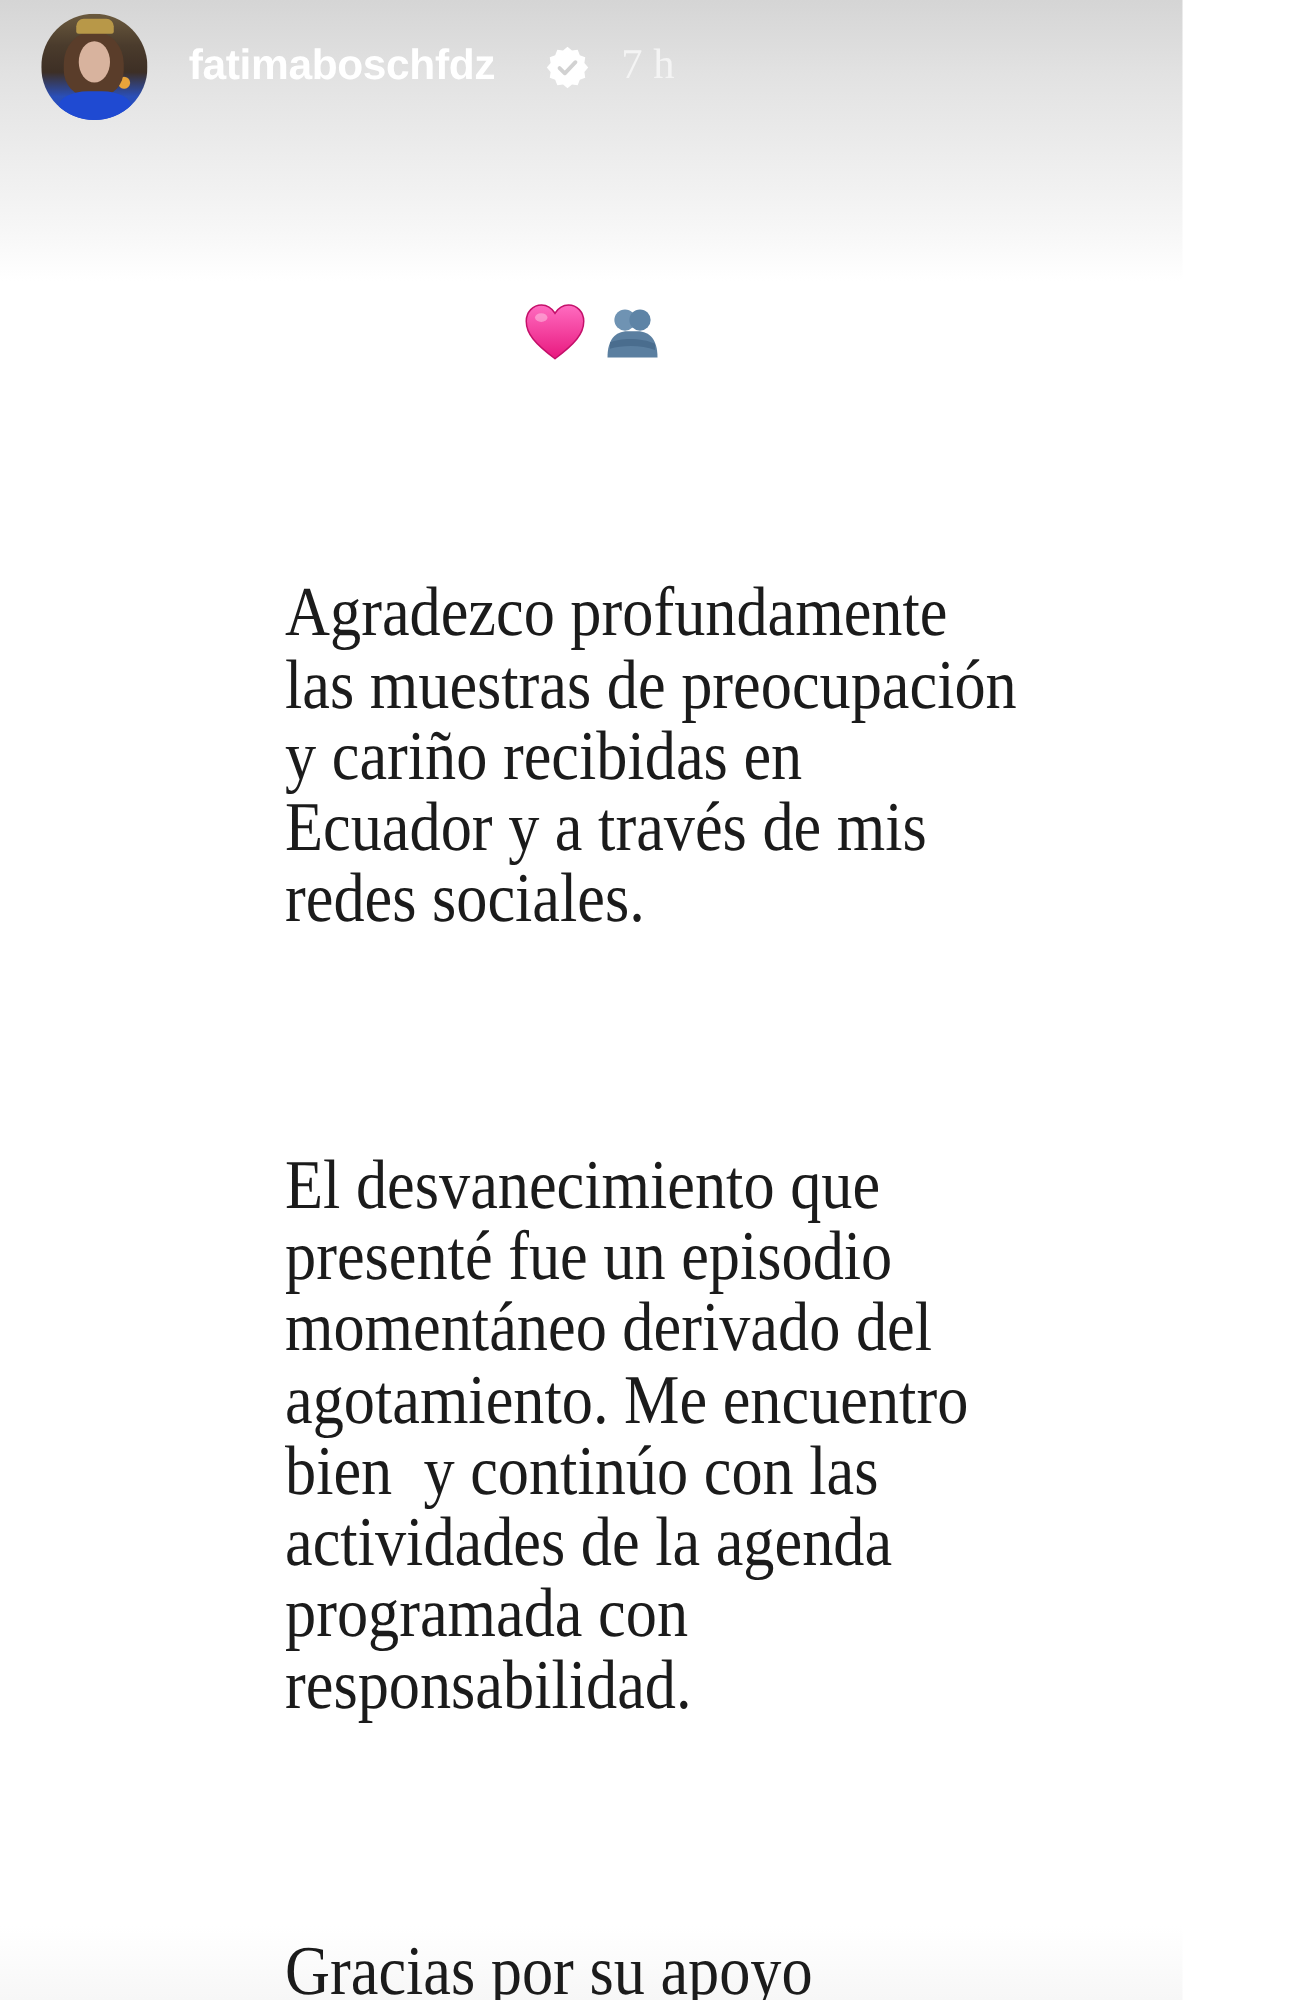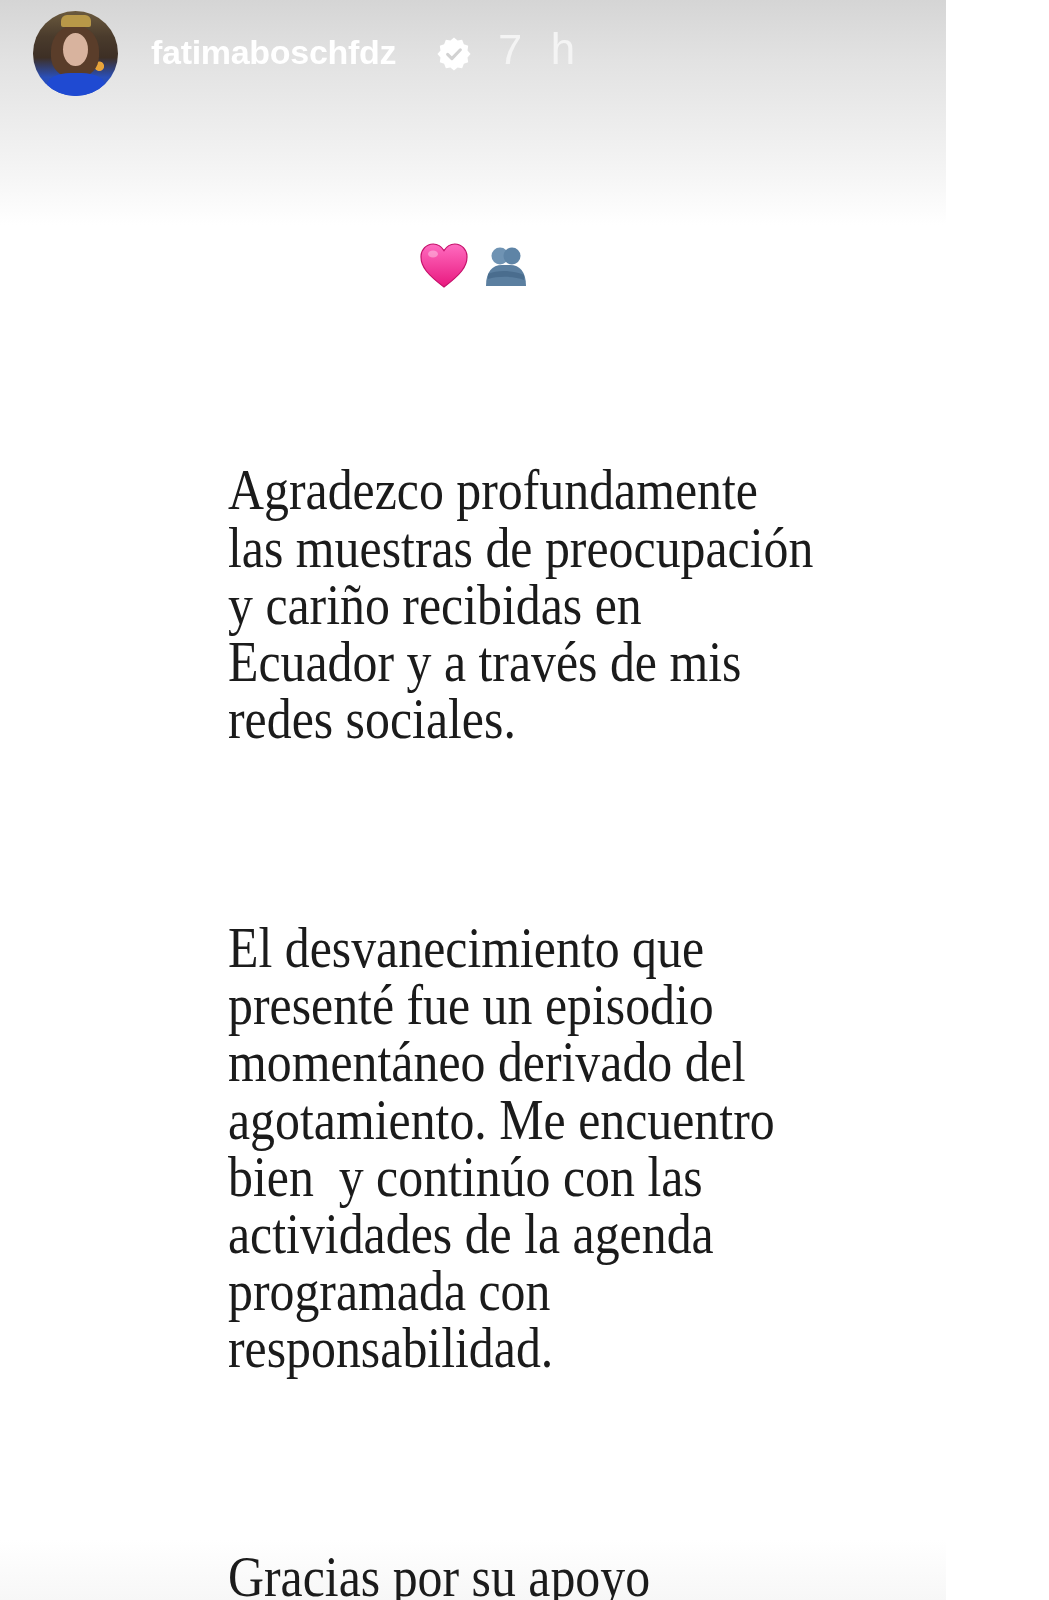--- a/index.html
+++ b/index.html
@@ -90,22 +90,22 @@
       position: absolute;
       left: 437px;
       top: 37px;
       width: 34px;
       height: 34px;
     }
     .timestamp {
       position: absolute;
       left: 497px;
       top: 30px;
-      font-family: Liberation Mono, monospace;
-      font-size: 44px;
+      font-family: Liberation Serif, serif;
+      font-size: 34px;
       color: #f4f4f4;
       line-height: 44px;
     }
     .more {
       position: absolute;
       left: 946px;
       top: 26px;
       width: 34px;
       height: 52px;
       cursor: pointer;

